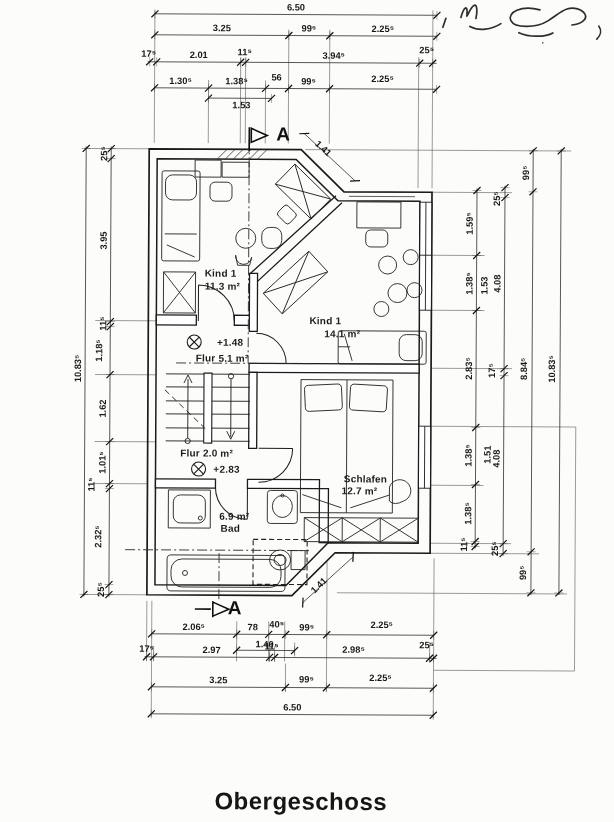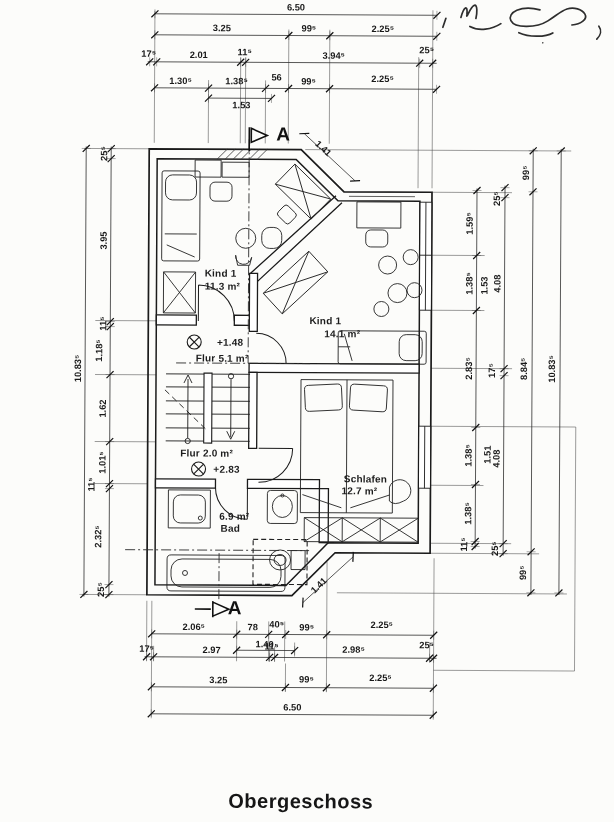--- a/index.html
+++ b/index.html
@@ -9,21 +9,21 @@
   }
   #drawing{position:absolute;left:0;top:0;transform:rotate(.3deg);}
   svg{position:absolute;left:0;top:0;}
   .plan-label{
     position:absolute;transform:translate(-50%,-50%);
     font-size:10px;color:#1c1c1c;white-space:nowrap;letter-spacing:.2px;
   }
   .section-letter{font-size:19px;color:#111;}
   .sheet-title{
     position:absolute;left:305px;top:800px;transform:translate(-50%,-50%);
-    font-size:20px;color:#161616;letter-spacing:.5px;text-align:center;
+    font-size:24px;color:#161616;letter-spacing:.5px;text-align:center;
   }
 </style>
 </head>
 <body>
 
 <div id="sheet">
  <div id="drawing">
   <svg width="614" height="822" viewBox="0 0 614 822">
 
     <g stroke="#4a4a4a" stroke-width="0.55" fill="none">

